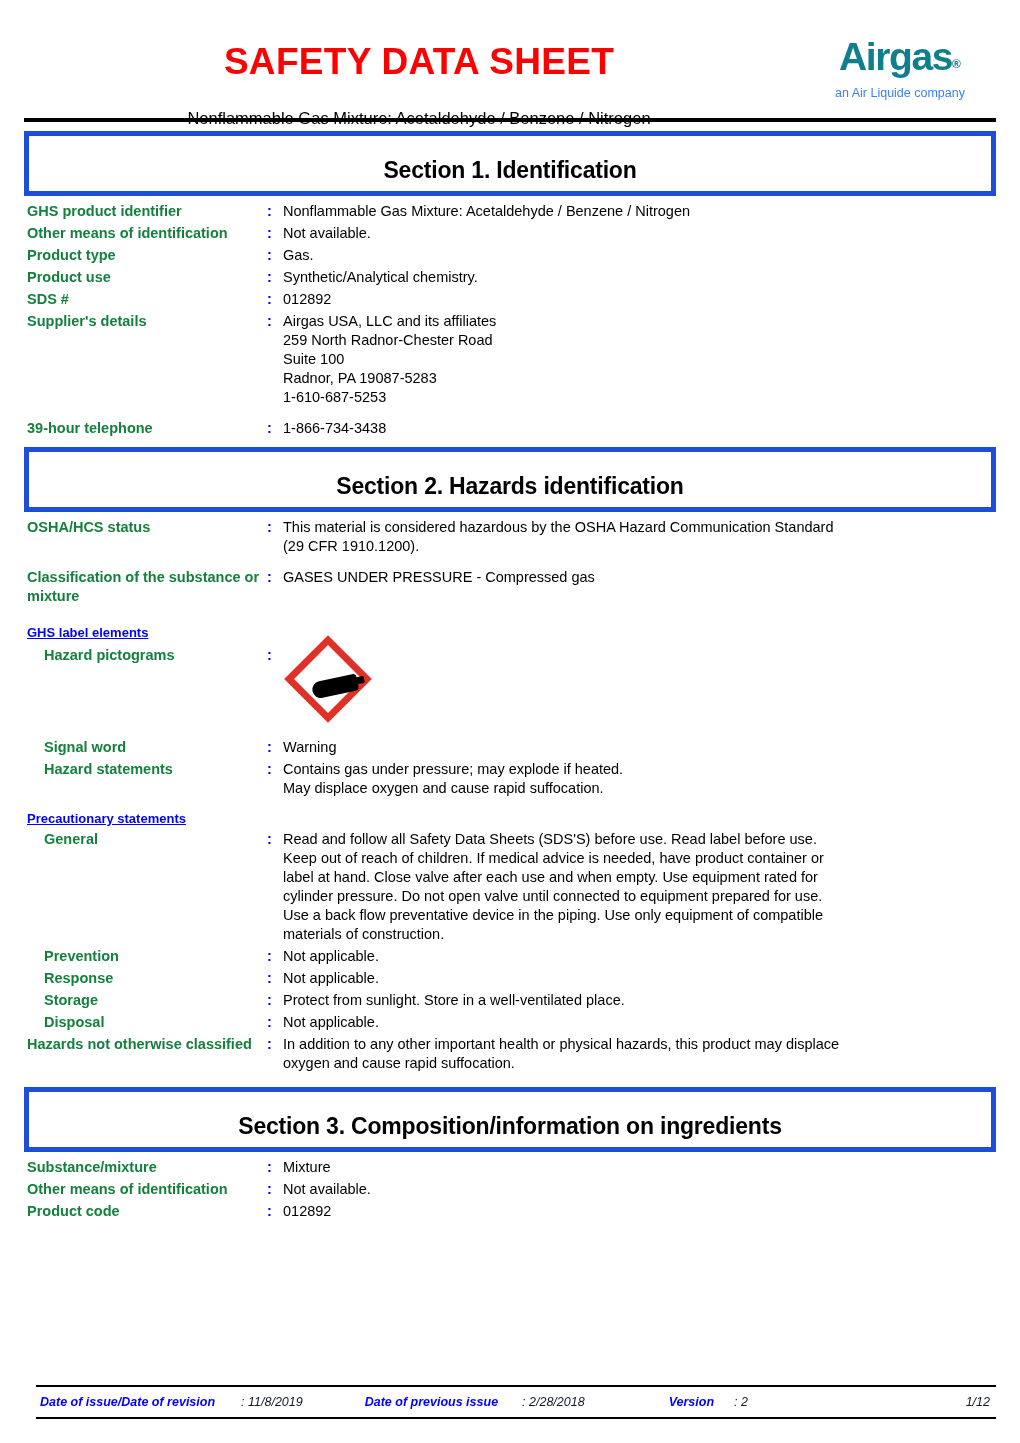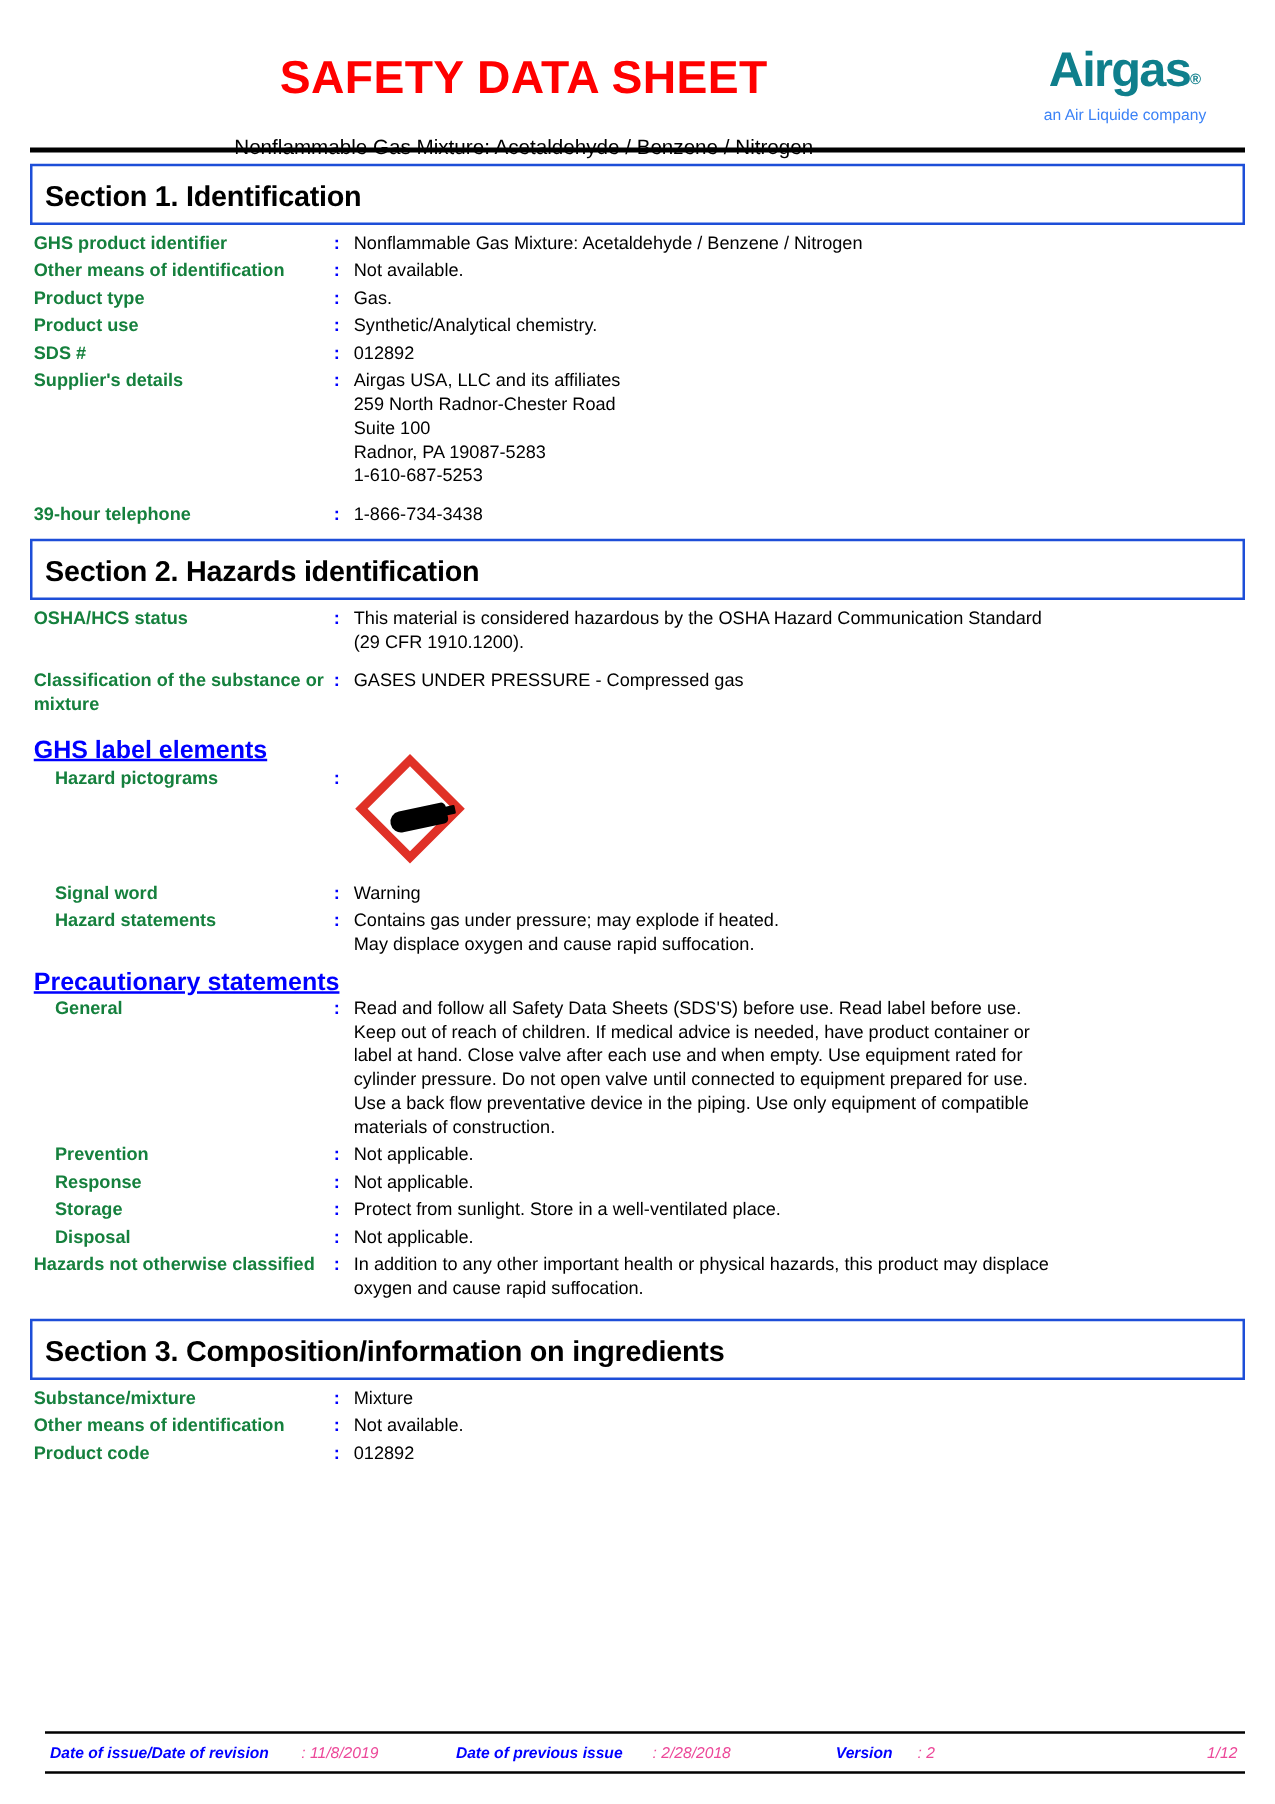--- a/index.html
+++ b/index.html
@@ -80,24 +80,25 @@
 
   .rule-thick {
     margin: 10px 24px 0 24px;
     height: 4px;
     background: #000000;
   }
 
   
   .section-box {
     margin: 9px 24px 0 24px;
-    border: 2px solid #1d4ed8;
+    border: 5px solid #1d4ed8;
     background: #ffffff;
     box-sizing: border-box;
-    padding: 10px 10px 7px 10px;
+    padding: 20px 10px 7px 10px;
+    text-align: center;
   }
   .section-box h2 {
     margin: 0;
     font-size: 23px;
     font-weight: bold;
     line-height: 28px;
     color: #000000;
     letter-spacing: -0.2px;
   }
 
@@ -135,21 +136,21 @@
   .value {
     flex: 1 1 auto;
     font-size: 14.5px;
     line-height: 19px;
     color: #000000;
     white-space: pre-line;
   }
   .heading-only {
     color: #0000ff;
     font-weight: bold;
-    font-size: 20px;
+    font-size: 13px;
     line-height: 19px;
     padding-left: 3px;
     text-decoration: underline;
     margin-top: 14px;
     margin-bottom: 2px;
     display: inline-block;
   }
 
   
   .picto-row {
@@ -216,21 +217,21 @@
     font-size: 12.5px;
     font-style: italic;
     justify-content: space-between;
   }
   .f-label {
     color: #0000ff;
     font-weight: bold;
     font-style: italic;
   }
   .f-val {
-    color: #ec4899;
+    color: #0f172a;
     font-style: italic;
   }
   .f-c1 { margin-left: 4px; }
   .f-c2 { margin-left: 26px; }
   .f-c3 { margin-left: 62px; }
   .f-c4 { margin-left: 24px; }
   .f-c5 { margin-left: 84px; }
   .f-c6 { margin-left: 20px; }
   .f-page { margin-left: auto; padding-right: 6px; }
 </style>

